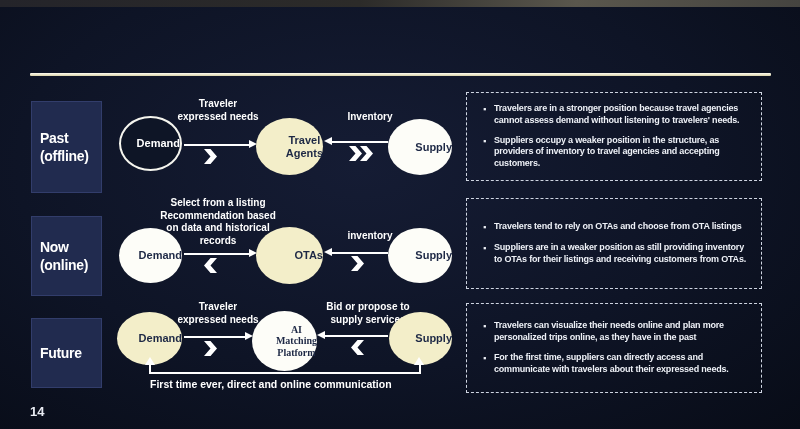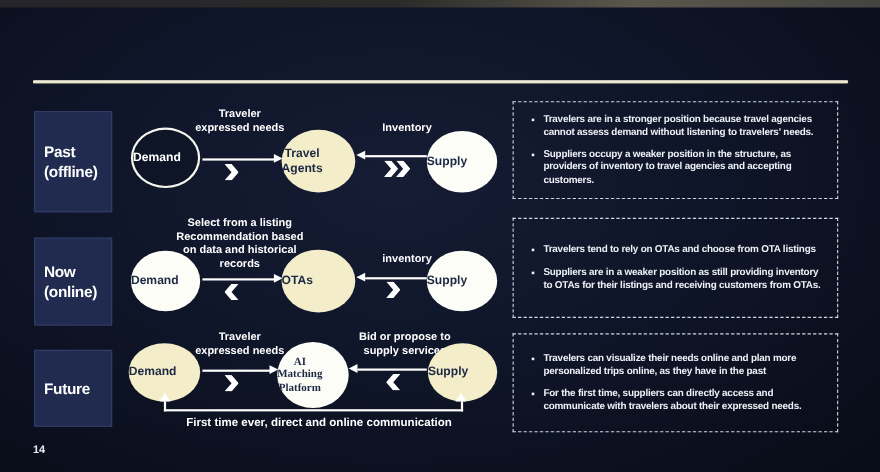--- a/index.html
+++ b/index.html
@@ -11,21 +11,21 @@
          background:radial-gradient(ellipse at 45% 38%,#151c34 0%,#0e1426 55%,#080c17 100%);}
   .kicker{position:absolute;left:60px;top:4px;font-size:9.5px;font-weight:bold;color:#f2f4f8;letter-spacing:0;}
   .title{position:absolute;left:32px;top:20px;font-size:13.5px;font-weight:bold;color:#ffffff;
          letter-spacing:-0.3px;white-space:nowrap;}
   .divider{position:absolute;left:30px;top:66px;width:741px;height:3px;
            background:linear-gradient(to bottom,#fffef2,#d9d1a8);border-radius:1px;}
   .era-box{position:absolute;width:71px;background:#212b4f;border:1px solid #323d6b;
            display:flex;align-items:center;box-sizing:border-box;margin-top:12px;}
   .era-box span{padding-left:8px;font-size:14px;font-weight:bold;color:#ffffff;
                 letter-spacing:-0.3px;line-height:1.3;white-space:pre-line;}
-  .circle{position:absolute;border-radius:50%;display:flex;align-items:center;justify-content:flex-start;
+  .circle{position:absolute;border-radius:50%;display:flex;align-items:center;justify-content:flex-end;
           text-align:center;font-weight:bold;font-size:11px;line-height:1.15;color:#1d2845;
           white-space:pre-line;box-sizing:border-box;}
   .circle.ring{background:#0e1526;border:2px solid #f5f5ee;color:#ffffff;}
   .circle.cream{background:#f3eec9;}
   .circle.white{background:#fdfdf8;}
   .circle.small-text{font-size:10px;font-family:Liberation Serif, serif;}
   .lbl{position:absolute;text-align:center;font-size:10px;font-weight:bold;color:#ffffff;
        line-height:1.25;white-space:pre-line;}
   .hline{position:absolute;height:2px;background:#ffffff;}
   .ah{position:absolute;width:0;height:0;}
@@ -38,22 +38,22 @@
   .chev.left i{transform:scaleX(-1);}
   .chev i + i{margin-left:-2px;}
   .note-box{position:absolute;width:296px;border:1px dashed #cfd5e2;box-sizing:border-box;
             display:flex;flex-direction:column;justify-content:center;gap:8px;
             padding:8px 10px 8px 16px;}
   .bullet{display:flex;gap:8px;font-size:9px;font-weight:bold;color:#eef1f7;
           line-height:1.32;letter-spacing:-0.2px;}
   .bullet .marker{flex:0 0 auto;margin-top:1px;font-size:9px;}
   .uconn{position:absolute;border-left:2px solid #ffffff;border-right:2px solid #ffffff;
          border-bottom:2px solid #ffffff;box-sizing:border-box;}
-  .bottom-lbl{position:absolute;text-align:center;font-size:10.5px;font-weight:bold;color:#ffffff;}
-  .page-num{position:absolute;left:30px;top:397px;font-size:10px;font-weight:bold;color:#e8ebf2;}
+  .bottom-lbl{position:absolute;font-size:10.5px;font-weight:bold;color:#ffffff;}
+  .page-num{position:absolute;left:30px;top:397px;font-size:13px;font-weight:bold;color:#e8ebf2;}
 </style>
 </head>
 <body>
 
 <div class="photo">
   <div class="bezel"></div>
   <div class="slide">
 
     <div class="divider"></div>
 

